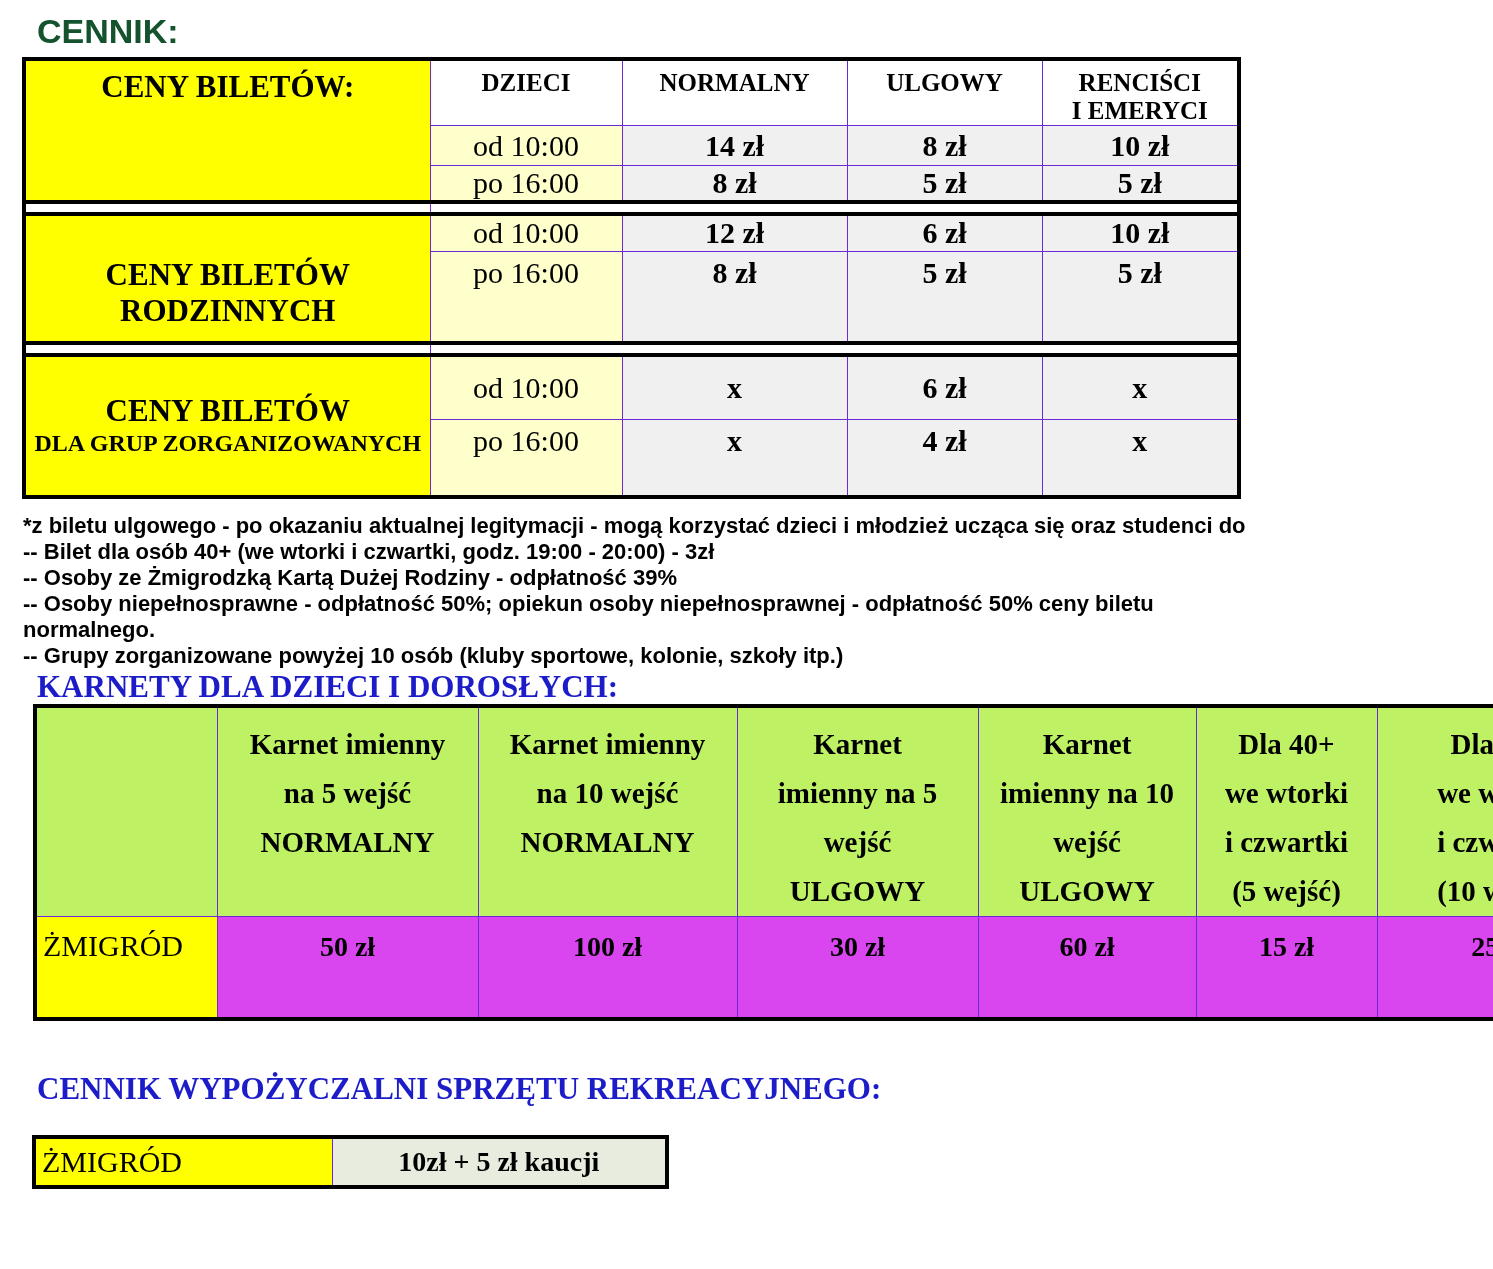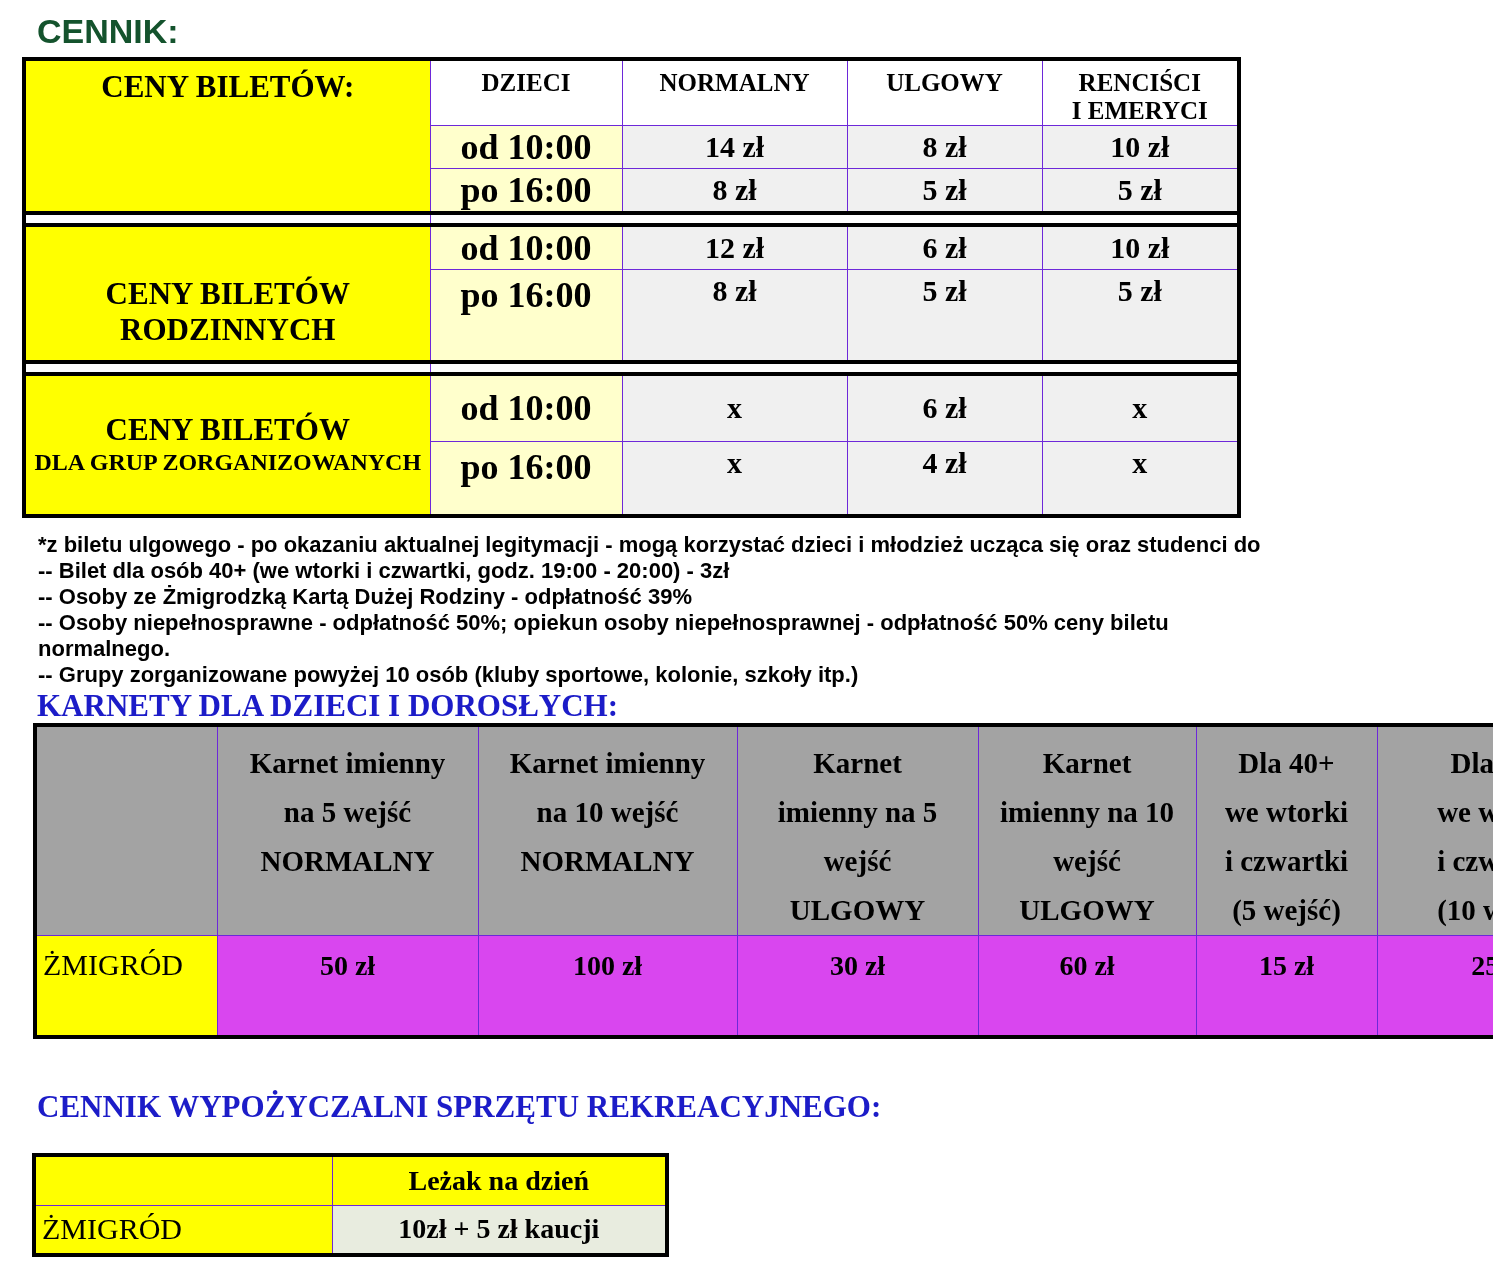--- a/index.html
+++ b/index.html
@@ -66,53 +66,53 @@
   }
   .tickets td.label-bottom { vertical-align: bottom; padding-bottom: 12px; }
   .tickets td.label-bottom2 { vertical-align: bottom; padding-bottom: 2px; }
   .tickets td.section-label .sublabel {
     display: block;
     font-size: 24px;
     line-height: 28px;
   }
   .tickets td.time {
     background: #FFFFCC;
-    font-weight: bold;
-    font-size: 36px;
+    font-weight: normal;
+    font-size: 30px;
   }
   .tickets td.val {
     background: #F0F0F0;
     font-weight: bold;
     font-size: 30px;
   }
   .tickets tr.tall td.time, .tickets tr.tall td.val {
     vertical-align: top;
     padding-top: 4px;
   }
   .tickets tr.spacer td {
     background: #ffffff;
     height: 8px;
     border-top: 4px solid #000;
     border-bottom: 4px solid #000;
   }
 
   
   .notes {
-    margin: 14px 0 0 38px;
+    margin: 14px 0 0 23px;
     font-family: "Liberation Sans", "DejaVu Sans", sans-serif;
     font-weight: bold;
     font-size: 22px;
     line-height: 26px;
     color: #000;
   }
 
   
   .karnety { margin-left: 33px; width: 1587px; }
   .karnety td.khead {
-    background: #a3a3a3;
+    background: #bef264;
     font-weight: bold;
     font-size: 29px;
     line-height: 49px;
     vertical-align: top;
     padding-top: 12px;
     white-space: pre-line;
   }
   .karnety tr.khdr { height: 200px; }
   .karnety tr.kdata { height: 102px; }
   .karnety td.kval {
@@ -290,22 +290,18 @@
   </table>
 
 <h2 class="h-serif h-rental">CENNIK WYPOŻYCZALNI SPRZĘTU REKREACYJNEGO:</h2>
 
 <table class="rental">
   <colgroup>
     <col style="width:298px">
       <col style="width:335px">
   </colgroup>
   <tbody>
-      <tr>
-    <td class="rhead"></td>
-    <td class="rhead">Leżak na dzień</td>
-  </tr>
   <tr>
     <td class="rrow-label">ŻMIGRÓD</td>
     <td class="rval">10zł + 5 zł kaucji</td>
   </tr>
 </tbody>
   </table>
 
 </body></html>

